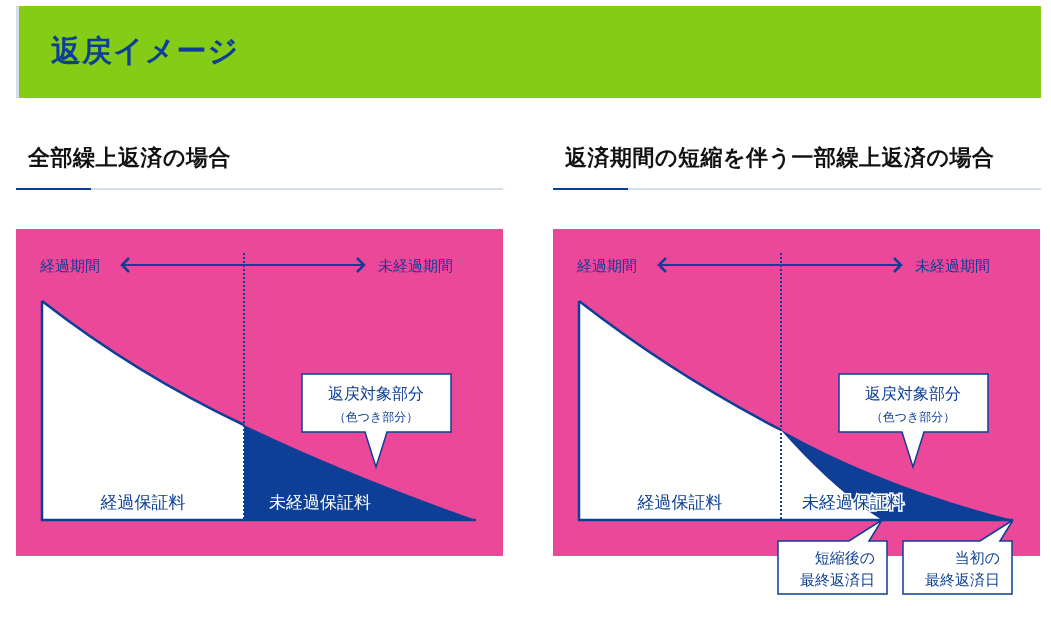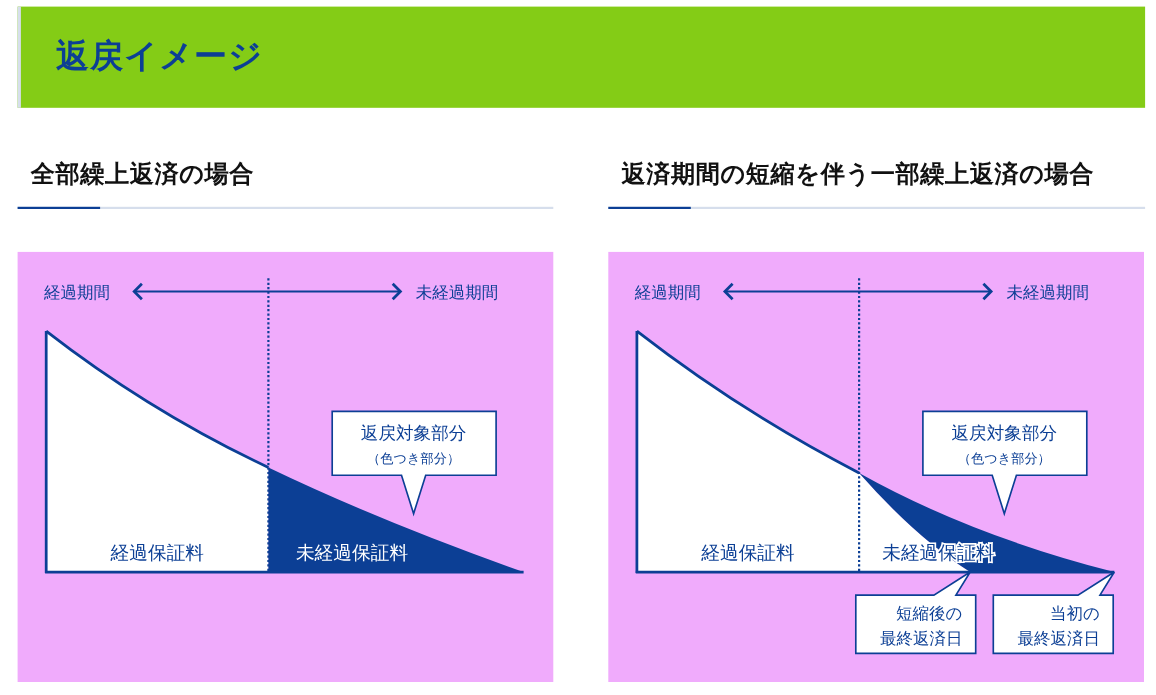--- a/index.html
+++ b/index.html
@@ -5,21 +5,21 @@
   html, body { margin:0; padding:0; background:#ffffff; }
   body { width:1051px; height:632px; position:relative; overflow:hidden;
          font-family:"DejaVu Sans","Liberation Sans",sans-serif; color:#111; }
   .hero { position:absolute; left:16px; top:6px; width:1025px; height:92px;
           background:#84cc16; border-left:3px solid #d6deec; box-sizing:border-box; }
   .hero-title { position:absolute; left:32px; top:25px; font-size:30px; font-weight:bold;
           color:#0c3f95; letter-spacing:1px; }
   .section-title { position:absolute; top:143px; font-size:22px; font-weight:bold; color:#111; letter-spacing:0.5px; }
   .rule { position:absolute; top:188px; height:2px; background:#d6deec; }
   .rule .accent { position:absolute; left:0; top:0; width:75px; height:2px; background:#0c3f95; }
-  .panel { position:absolute; top:229px; width:487px; height:391px; background:#f0abfc; }
+  .panel { position:absolute; top:229px; width:487px; height:327px; background:#ec4899; }
   svg { position:absolute; left:0; top:0; }
   .svgtext { font-family:"DejaVu Sans","Liberation Sans",sans-serif; }
 </style>
 </head>
 <body>
 
 <div class="hero">
   <div class="hero-title">返戻イメージ</div>
 </div>
 

